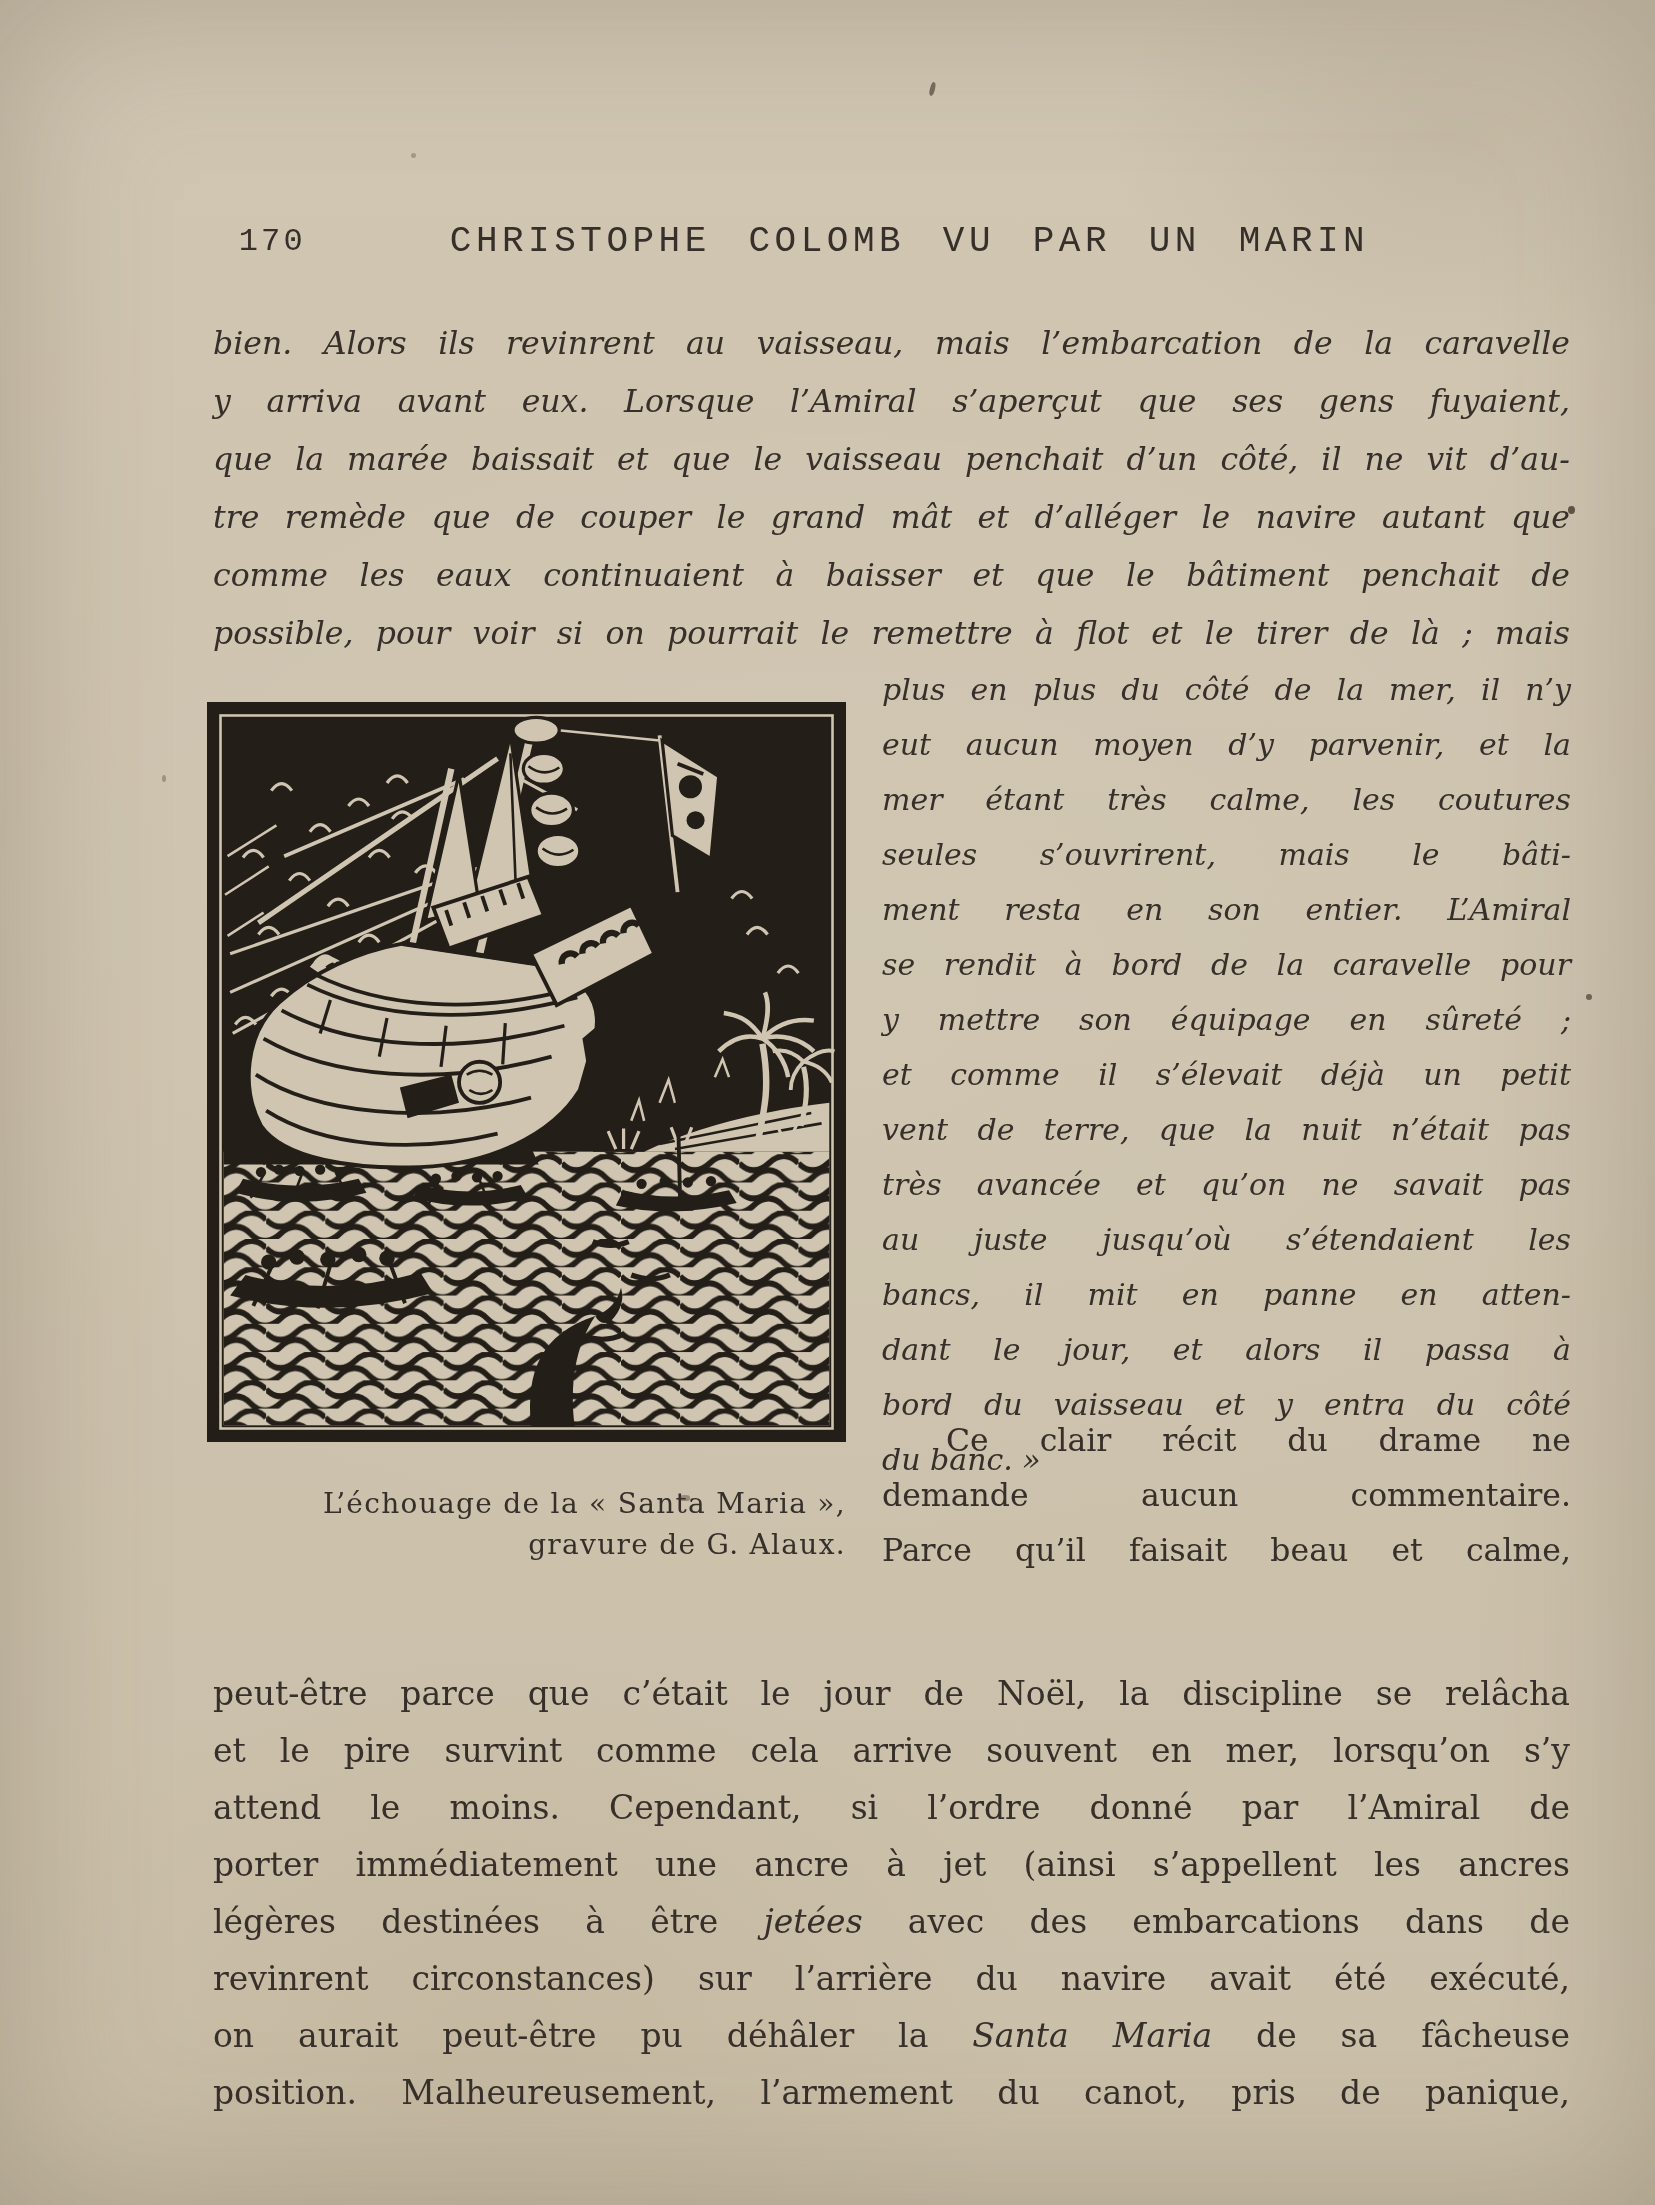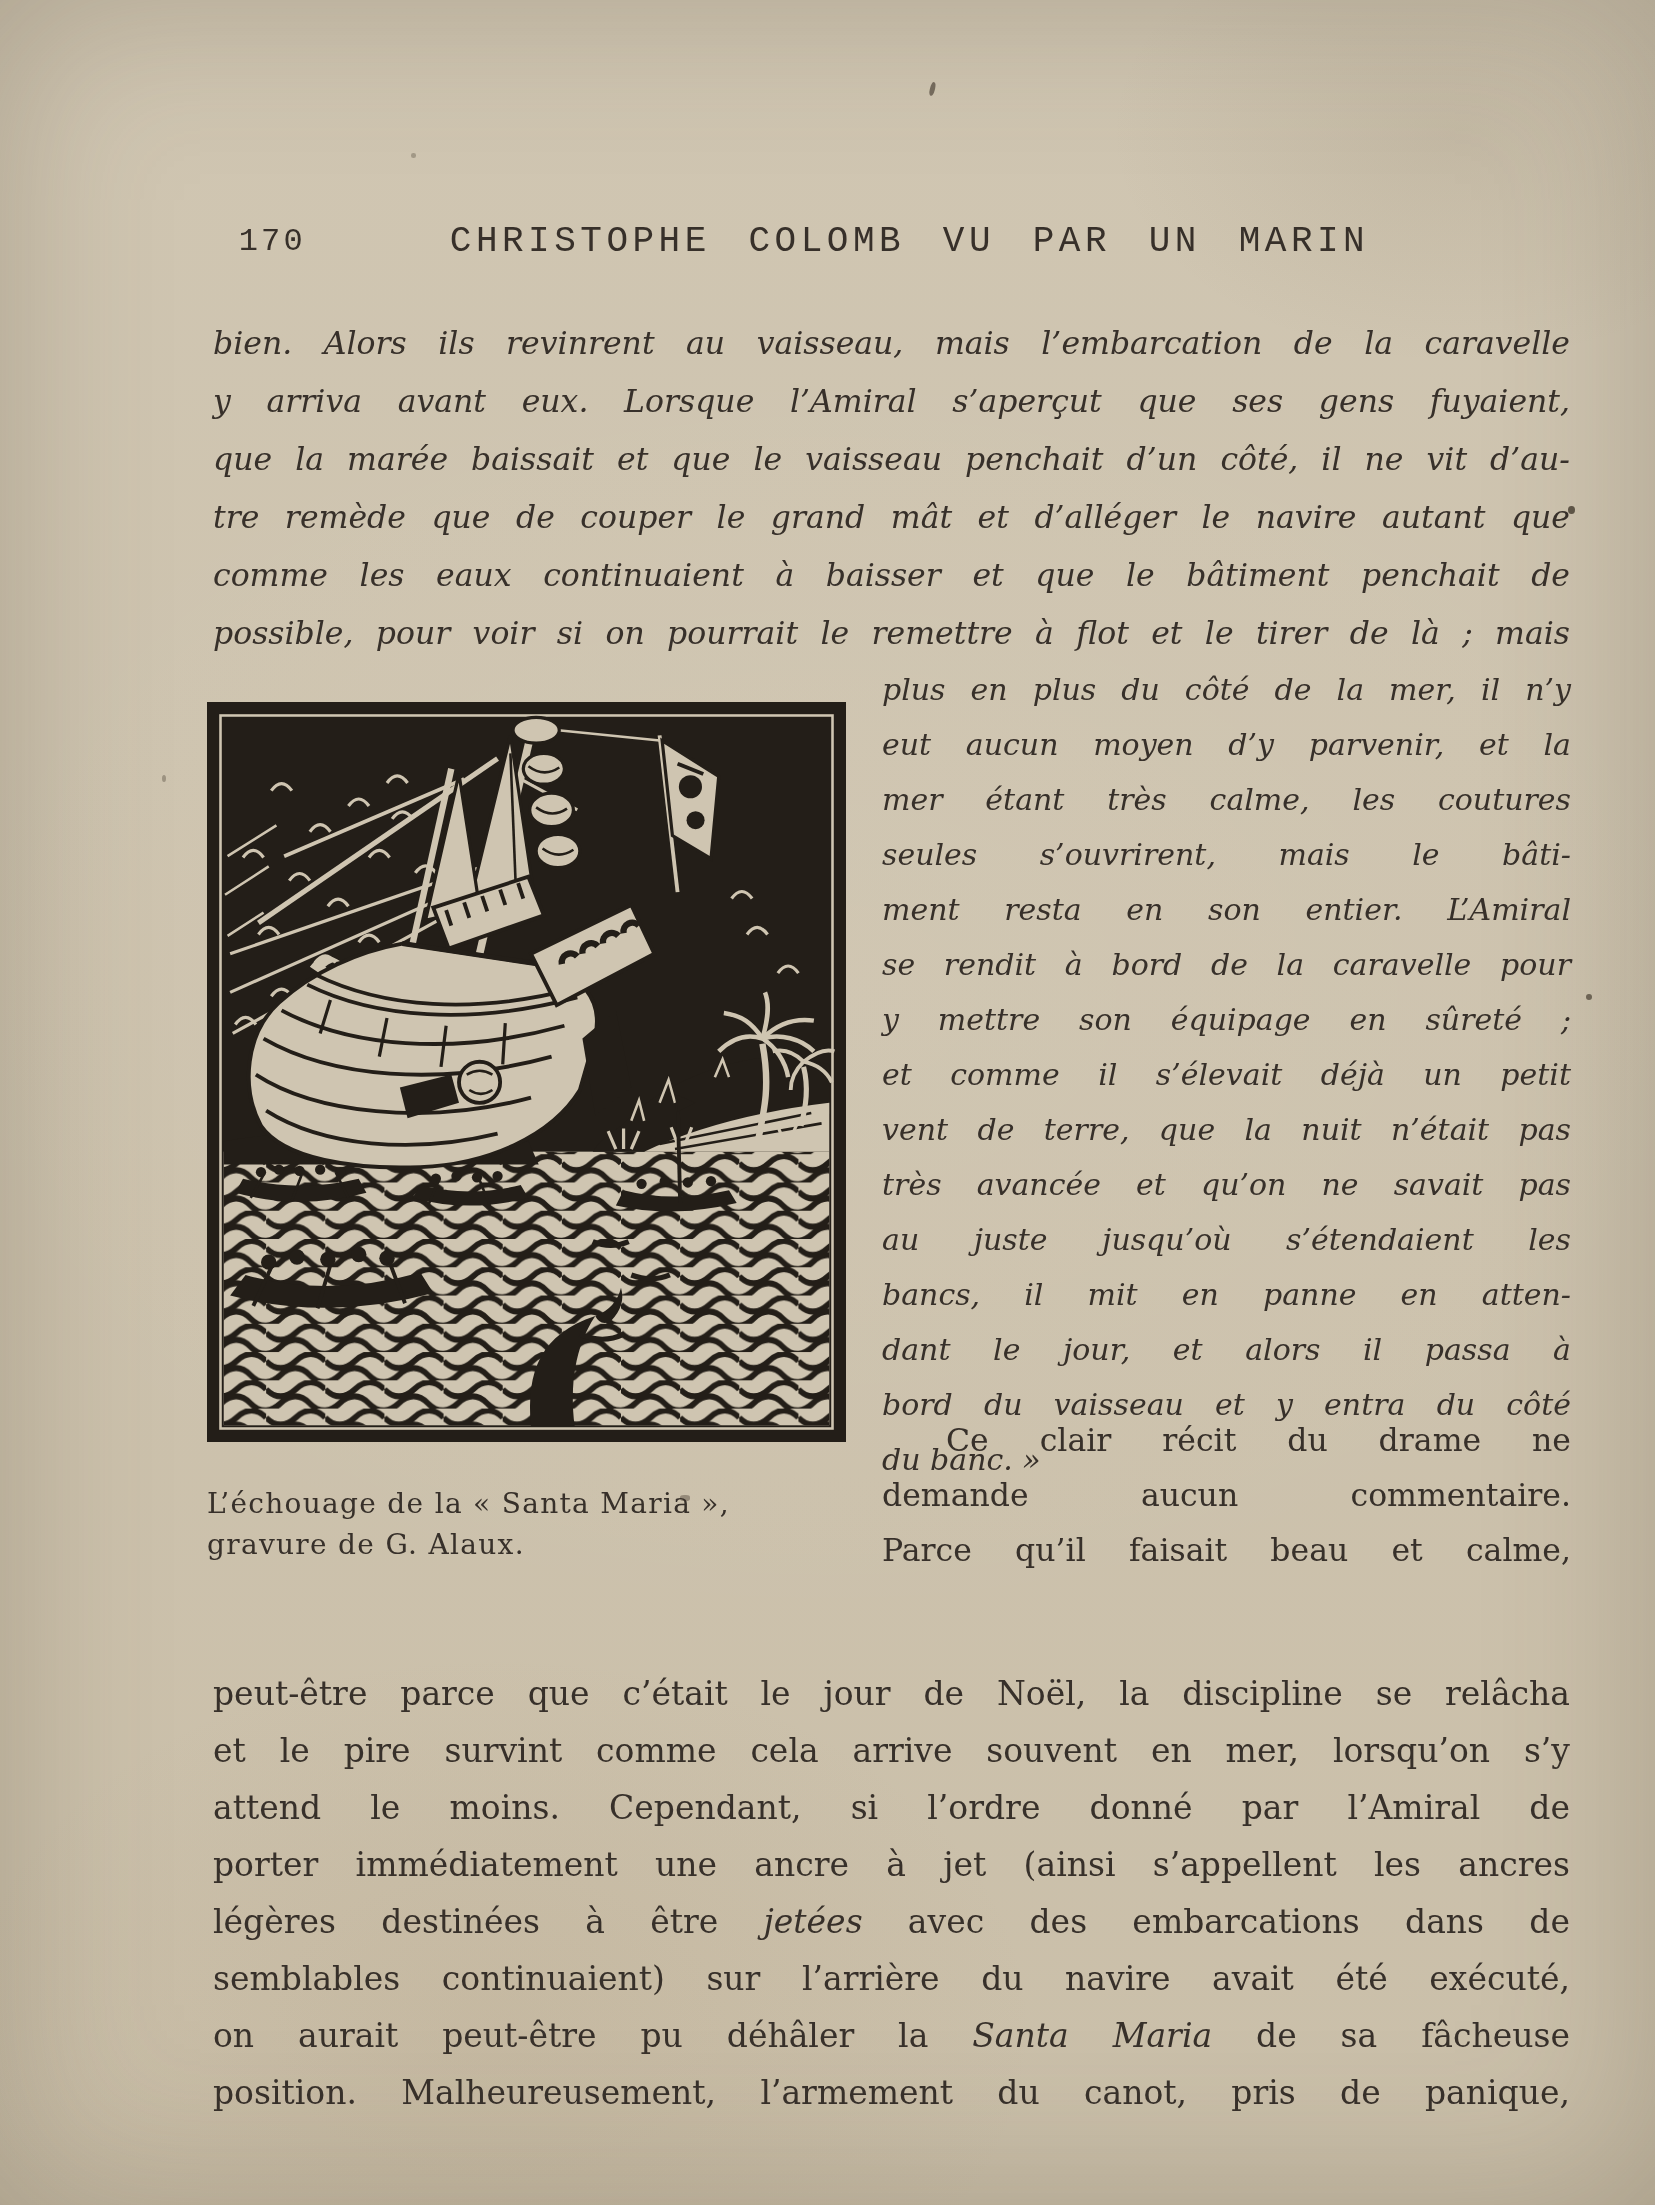--- a/index.html
+++ b/index.html
@@ -21,21 +21,21 @@
   .j{text-align:justify;white-space:normal;}
   .j::after{content:"";display:inline-block;width:100%;height:0;vertical-align:top;}
   .ind{text-indent:64px;}
   .it{font-style:italic;}
   .para1{left:213px;top:314px;width:1357px;--lh:58px;font-style:italic;font-size:31.5px;}
   .rightcol-quote{left:882px;top:662px;width:689px;--lh:55px;font-style:italic;font-size:30px;}
   .rightcol-comment{left:882px;top:1413px;width:689px;--lh:55px;font-size:31.5px;}
   .bottomblock{left:213px;top:1665px;width:1357px;--lh:57px;font-size:33px;}
   .figure{position:absolute;left:207px;top:702px;width:639px;height:740px;}
   .figure svg{width:100%;height:100%;display:block;}
-  .caption{position:absolute;left:207px;top:1483px;width:639px;text-align:left;
+  .caption{position:absolute;left:207px;top:1483px;width:639px;text-align:right;
            font-size:28px;letter-spacing:1.3px;--lh:41px;}
   .cap-line{line-height:var(--lh);}
   .speck{position:absolute;background:rgba(58,49,38,0.75);border-radius:50%;}
   .s1{left:1568px;top:506px;width:7px;height:8.4px;}
   .s2{left:930px;top:82px;width:5.1px;height:13.5px;border-radius:45%;transform:rotate(14deg);opacity:.8;}
   .s3{left:1586px;top:994px;width:5.8px;height:5.8px;opacity:.85;}
   .s4{left:411px;top:153px;width:4.5px;height:4.5px;opacity:.4;}
   .s5{left:162px;top:775px;width:3.9px;height:7px;opacity:.45;}
   .s6{left:680px;top:1495px;width:10.3px;height:5.8px;opacity:.5;border-radius:40%;}
 </style>
@@ -243,21 +243,21 @@
       <div class="tline j"><span>demande aucun commentaire.</span></div>
       <div class="tline j"><span>Parce qu’il faisait beau et calme,</span></div>
     </div>
 
   <div class="textblock bottomblock">
       <div class="tline j"><span>peut-être parce que c’était le jour de Noël, la discipline se relâcha</span></div>
       <div class="tline j"><span>et le pire survint comme cela arrive souvent en mer, lorsqu’on s’y</span></div>
       <div class="tline j"><span>attend le moins. Cependant, si l’ordre donné par l’Amiral de</span></div>
       <div class="tline j"><span>porter immédiatement une ancre à jet (ainsi s’appellent les ancres</span></div>
       <div class="tline j"><span>légères destinées à être </span><span class="it">jetées</span><span> avec des embarcations dans de</span></div>
-      <div class="tline j"><span>semblables continuaient) sur l’arrière du navire avait été exécuté,</span></div>
+      <div class="tline j"><span>revinrent circonstances) sur l’arrière du navire avait été exécuté,</span></div>
       <div class="tline j"><span>on aurait peut-être pu déhâler la </span><span class="it">Santa Maria</span><span> de sa fâcheuse</span></div>
       <div class="tline j"><span>position. Malheureusement, l’armement du canot, pris de panique,</span></div>
     </div>
 
   <div class="speck s1"></div>
   <div class="speck s2"></div>
   <div class="speck s3"></div>
   <div class="speck s4"></div>
   <div class="speck s5"></div>
   <div class="speck s6"></div>

